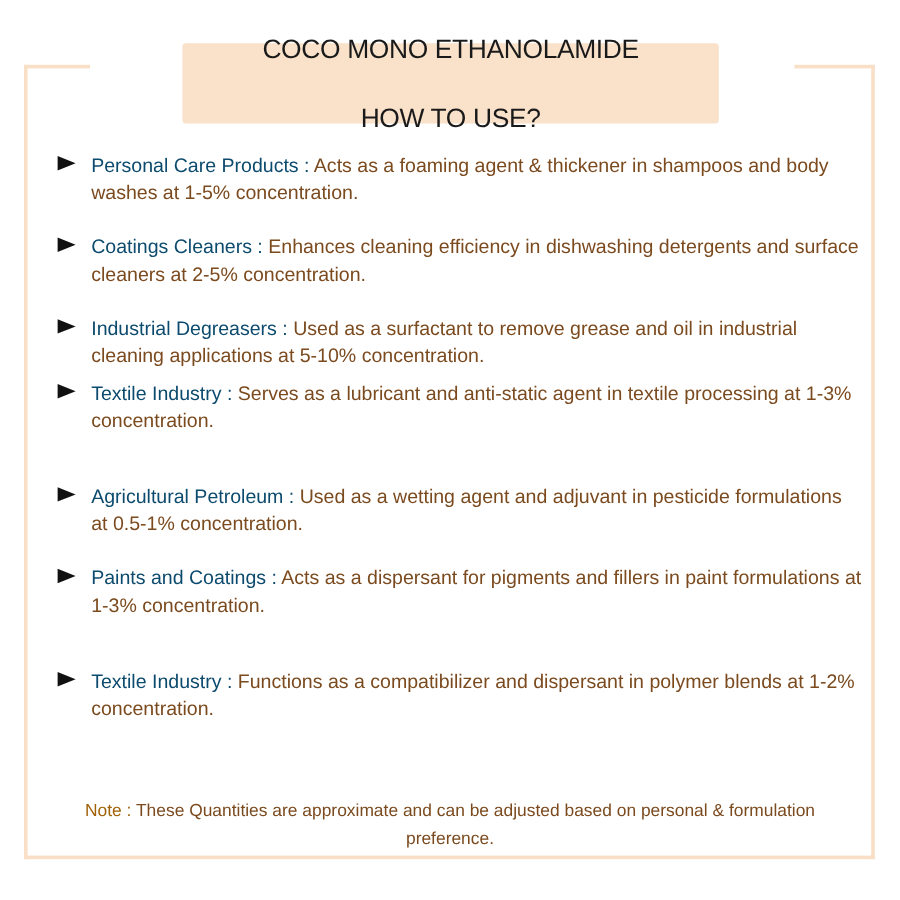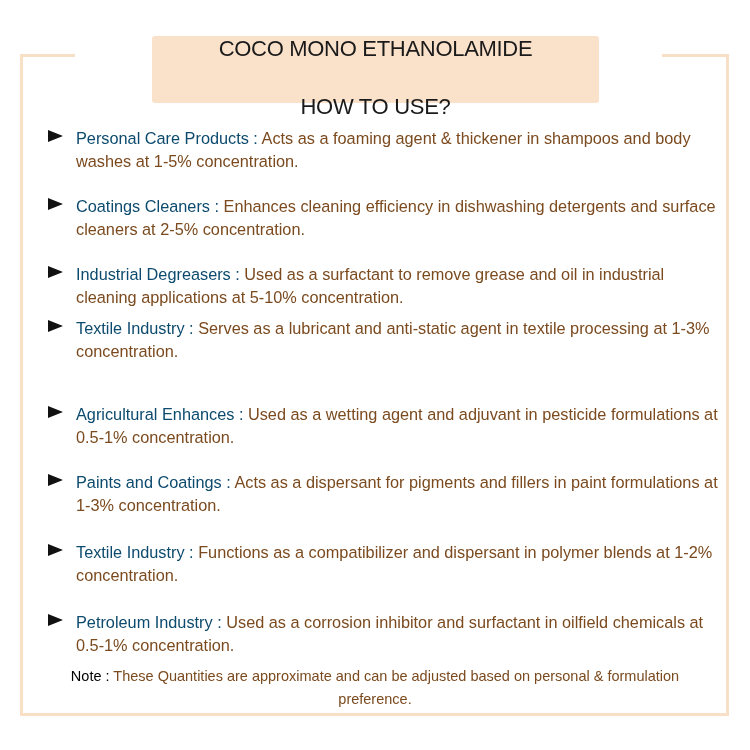--- a/index.html
+++ b/index.html
@@ -5,32 +5,32 @@
     html, body { margin: 0; padding: 0; background: #ffffff; }
     body { width: 750px; height: 750px; position: relative; overflow: hidden;
            font-family: "Liberation Sans", sans-serif; }
     .frame-left-top { position: absolute; left: 20px; top: 54px; width: 55px; height: 3px; background: #f8dfc6; }
     .frame-right-top { position: absolute; left: 662px; top: 54px; width: 67px; height: 3px; background: #f8dfc6; }
     .frame-left { position: absolute; left: 20px; top: 54px; width: 3px; height: 662px; background: #f8dfc6; }
     .frame-right { position: absolute; left: 726px; top: 54px; width: 3px; height: 662px; background: #f8dfc6; }
     .frame-bottom { position: absolute; left: 20px; top: 713px; width: 709px; height: 3px; background: #f8dfc6; }
     .title-box { position: absolute; left: 152px; top: 36px; width: 447px; height: 67px;
                  background: #f9e1ca; border-radius: 3px; text-align: center;
-                 display: flex; flex-direction: column; justify-content: space-between; gap: 33px; }
+                 display: flex; flex-direction: column; justify-content: center; gap: 33px; }
     .title-line { font-size: 22px; line-height: 25px; color: #1a1a1a; letter-spacing: -0.3px; }
     .items { position: absolute; left: 48px; top: 127px; width: 670px; }
     .item { position: relative; padding-left: 28px; font-size: 16.3px; line-height: 23px; }
     .bullet { position: absolute; left: 0; top: 3px; width: 0; height: 0;
               border-top: 6.5px solid transparent; border-bottom: 6.5px solid transparent;
               border-left: 15px solid #111; }
     .label { color: #0c4a6e; }
     .desc { color: #7b4a1e; }
     .note { position: absolute; left: 60px; top: 665px; width: 630px; text-align: center;
             font-size: 14.5px; line-height: 23px; }
-    .note .label { color: #000000; }
+    .note .label { color: #a16207; }
     .note .desc { color: #7b4a1e; }
   </style>
 </head>
 <body>
 
 <div class="frame-left-top"></div>
 <div class="frame-right-top"></div>
 <div class="frame-left"></div>
 <div class="frame-right"></div>
 <div class="frame-bottom"></div>
@@ -52,31 +52,27 @@
   <div class="item" style="margin-bottom:8px">
     <span class="bullet"></span>
     <span class="label">Industrial Degreasers :</span><span class="desc"> Used as a surfactant to remove grease and oil in industrial cleaning applications at 5-10% concentration.</span>
   </div>
   <div class="item" style="margin-bottom:40px">
     <span class="bullet"></span>
     <span class="label">Textile Industry :</span><span class="desc"> Serves as a lubricant and anti-static agent in textile processing at 1-3% concentration.</span>
   </div>
   <div class="item" style="margin-bottom:22px">
     <span class="bullet"></span>
-    <span class="label">Agricultural Enhances :</span><span class="desc"> Used as a wetting agent and adjuvant in pesticide formulations at 0.5-1% concentration.</span>
+    <span class="label">Agricultural Petroleum :</span><span class="desc"> Used as a wetting agent and adjuvant in pesticide formulations at 0.5-1% concentration.</span>
   </div>
-  <div class="item" style="margin-bottom:24px">
+  <div class="item" style="margin-bottom:40px">
     <span class="bullet"></span>
     <span class="label">Paints and Coatings :</span><span class="desc"> Acts as a dispersant for pigments and fillers in paint formulations at 1-3% concentration.</span>
   </div>
   <div class="item" style="margin-bottom:24px">
     <span class="bullet"></span>
     <span class="label">Textile Industry :</span><span class="desc"> Functions as a compatibilizer and dispersant in polymer blends at 1-2% concentration.</span>
-  </div>
-  <div class="item">
-    <span class="bullet"></span>
-    <span class="label">Petroleum Industry :</span><span class="desc"> Used as a corrosion inhibitor and surfactant in oilfield chemicals at 0.5-1% concentration.</span>
   </div>
 </div>
 
 <div class="note">
   <span class="label">Note :</span><span class="desc"> These Quantities are approximate and can be adjusted based on personal &amp; formulation preference.</span>
 </div>
 
 </body></html>

